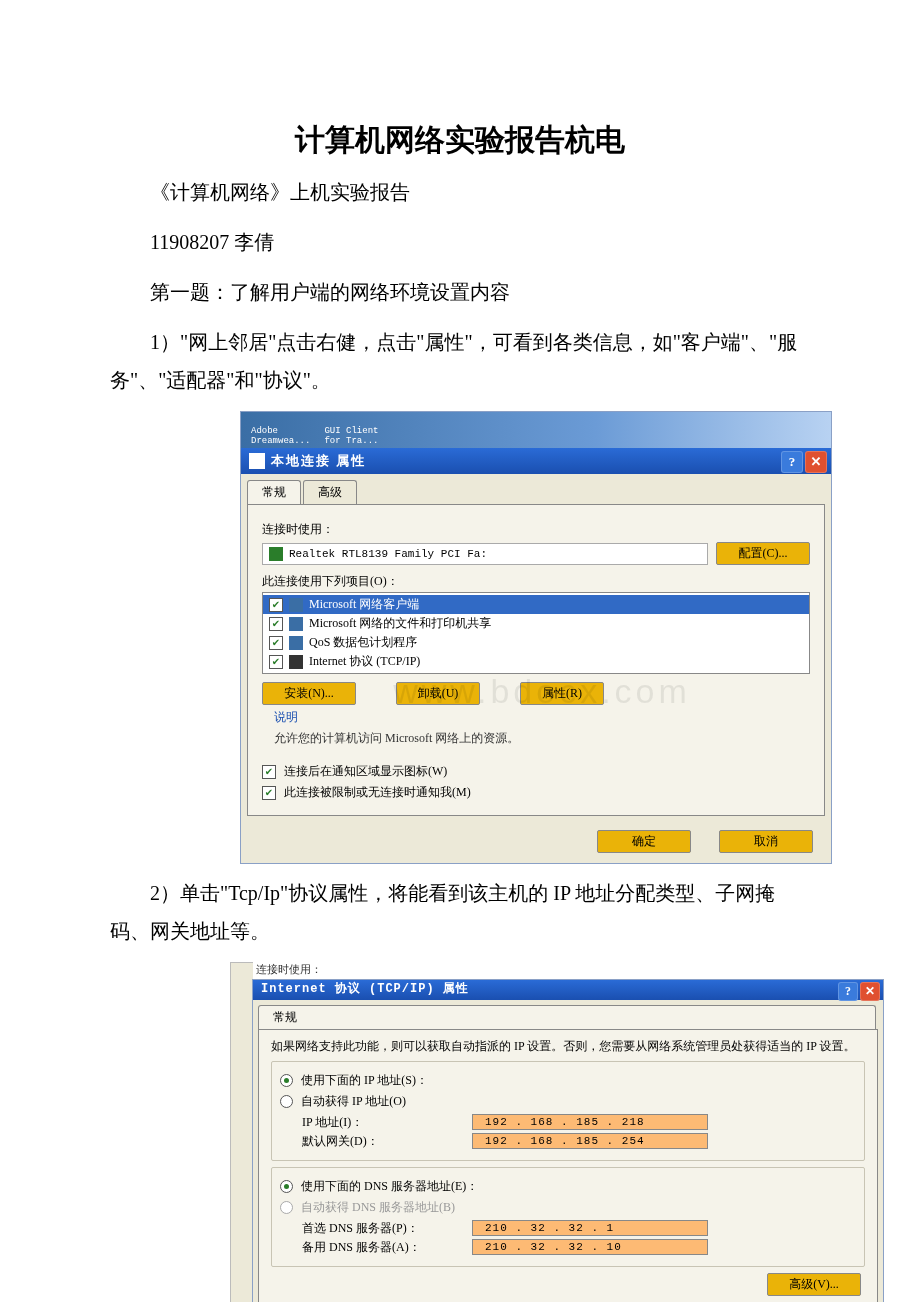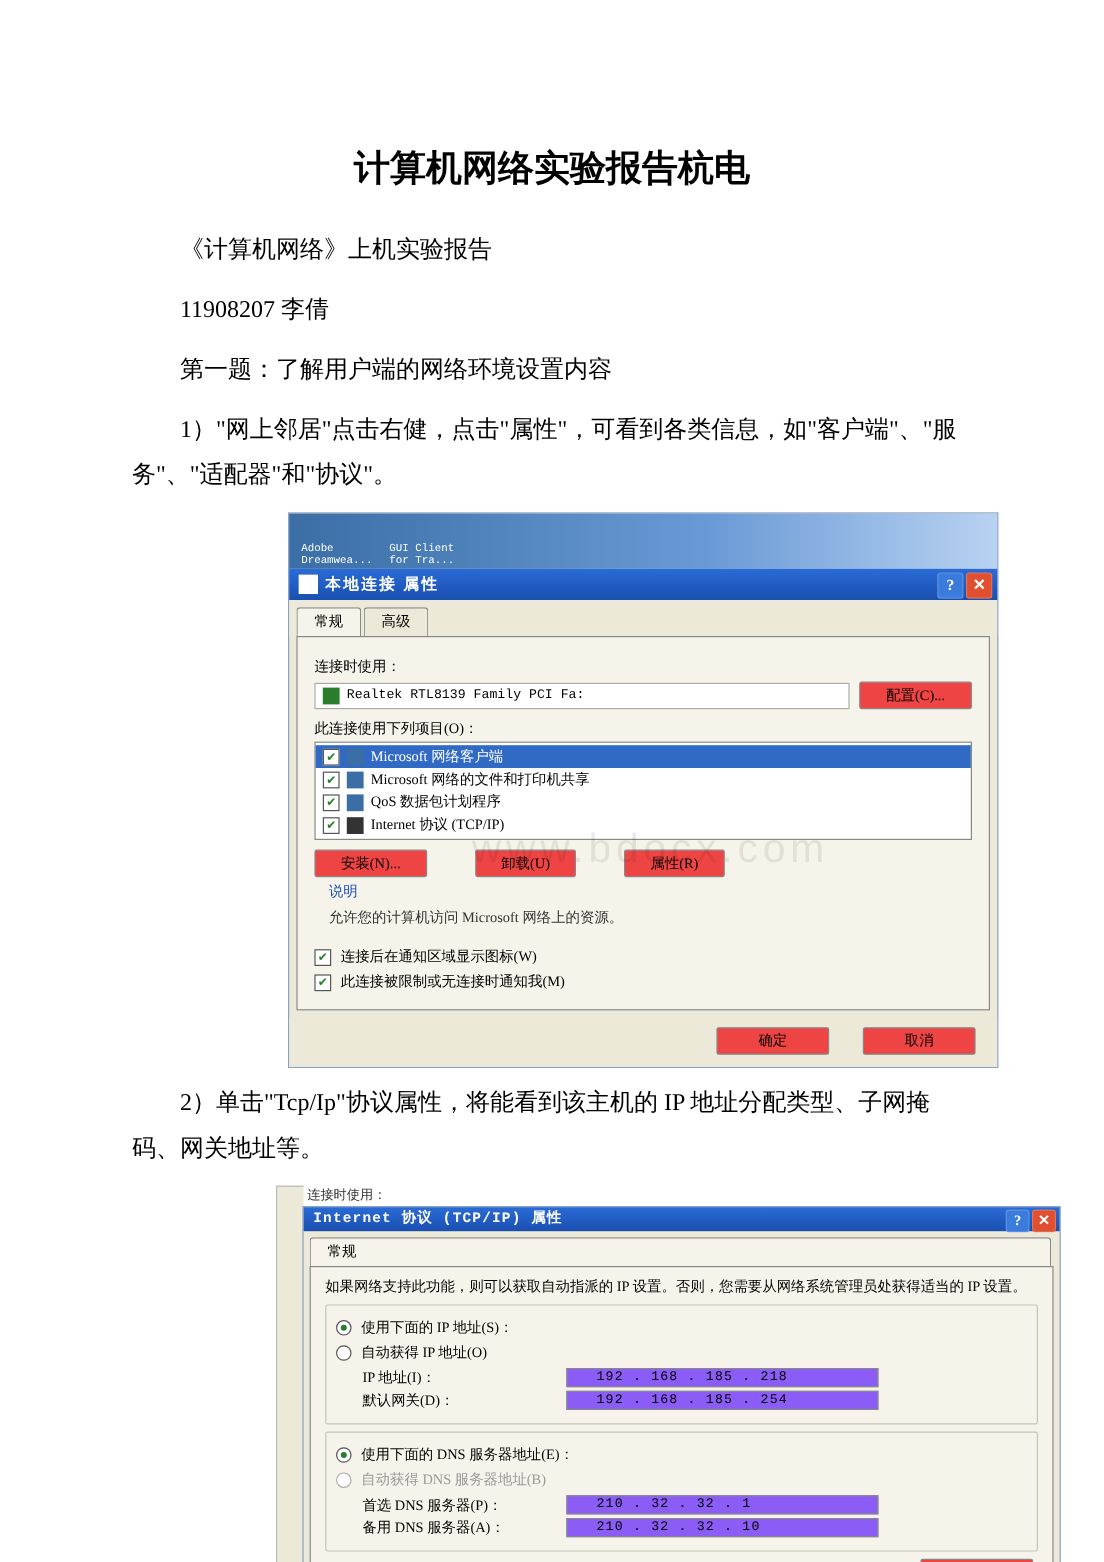--- a/index.html
+++ b/index.html
@@ -9,42 +9,42 @@
     color: #000;
     width: 920px;
   }
   .page {
     padding: 120px 110px 60px 110px;
   }
   .title {
     font-size: 30px;
     font-weight: bold;
     text-align: center;
-    margin-bottom: 28px;
+    margin-bottom: 12px;
     font-family: "SimHei", "黑体", sans-serif;
   }
   .para {
     font-size: 20px;
     line-height: 1.9;
     margin: 6px 0 12px 0;
     text-indent: 2em;
   }
 
   
   .fig1 {
     width: 590px;
     margin: 6px auto 4px 130px;
     border: 1px solid #8aa0c6;
     font-family: "SimSun", serif;
     font-size: 11px;
     background: #ece9d8;
     position: relative;
   }
   .fig1 .topstrip {
-    height: 46px;
+    height: 36px;
     background: linear-gradient(90deg,#3a6ea5 0%, #6b9bd6 60%, #b8d2f2 100%);
     display: flex;
     align-items: flex-end;
     gap: 14px;
     padding-left: 10px;
   }
   .fig1 .topstrip .iconlabel {
     color: #fff;
     font-family: "Courier New", monospace;
     font-size: 9px;
@@ -85,21 +85,21 @@
     border:1px solid #888; background:#f5f3ea; margin:0 6px 6px 6px;
     padding:10px 14px 10px 14px;
   }
   .row { display:flex; align-items:center; gap:8px; margin:4px 0; }
   .inputlike {
     background:#fff; border:1px solid #aaa; padding:2px 6px; flex:1;
     font-family:"Courier New",monospace; font-size:11px; height:16px;
     display:flex; align-items:center;
   }
   .btn {
-    background:#ef4444; border:1px solid #888; padding:2px 0;
+    background:#eab308; border:1px solid #888; padding:2px 0;
     text-align:center; font-size:12px; border-radius:2px;
   }
   .btn.w90{width:92px;} .btn.w80{width:82px;}
   .listbox { background:#fff; border:1px solid #888; padding:2px 0; }
   .listitem { display:flex; align-items:center; gap:6px; padding:1px 6px; font-size:12px; }
   .listitem.sel { background:#316ac5; color:#fff; }
   .cb {
     width:12px; height:12px; border:1px solid #555; background:#fff;
     display:inline-flex; align-items:center; justify-content:center;
     font-size:10px; color:#2a7d2a;
@@ -140,21 +140,21 @@
   .fig2 .panel { border:1px solid #888; background:#f5f3ea; margin:0 5px 5px 5px; padding:8px 12px; }
   .radio {
     width:11px; height:11px; border:1px solid #555; border-radius:50%;
     display:inline-flex; align-items:center; justify-content:center; background:#fff;
   }
   .radio.sel::after { content:""; width:5px; height:5px; background:#2a7d2a; border-radius:50%; }
   .radio.dis { border-color:#aaa; }
   .field { display:flex; align-items:flex-start; margin:2px 0 2px 22px; }
   .field .lbl { width:170px; font-size:12px; }
   .ipbox {
-    width:210px; background:#8b5cf6; border:1px solid #888; padding:1px 24px;
+    width:210px; background:#fdba74; border:1px solid #888; padding:1px 12px;
     font-family:"Courier New",monospace; font-size:11px; letter-spacing:1px;
     text-align:left;
   }
   .groupframe { border:1px solid #c8c4b4; border-radius:2px; padding:6px 8px 8px 8px; margin:6px 0; }
   .fig2 .advright { display:flex; justify-content:flex-end; padding-right:4px; margin-top:6px; }
 </style>
 </head>
 <body>
 
 <div class="page">

